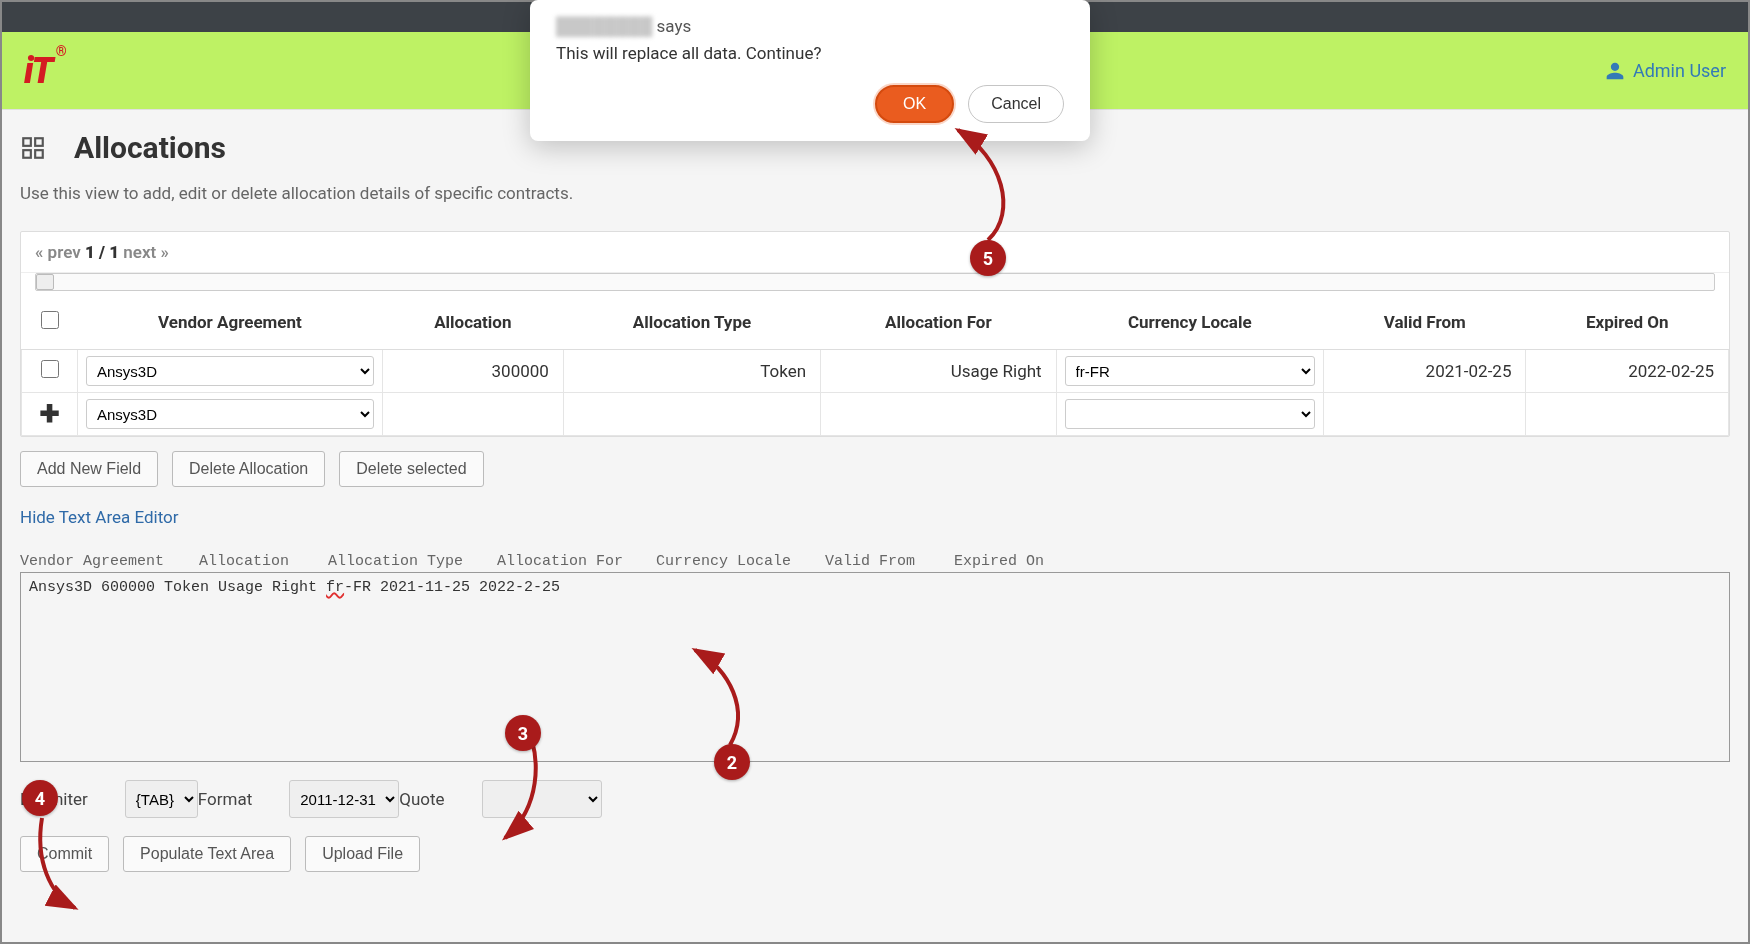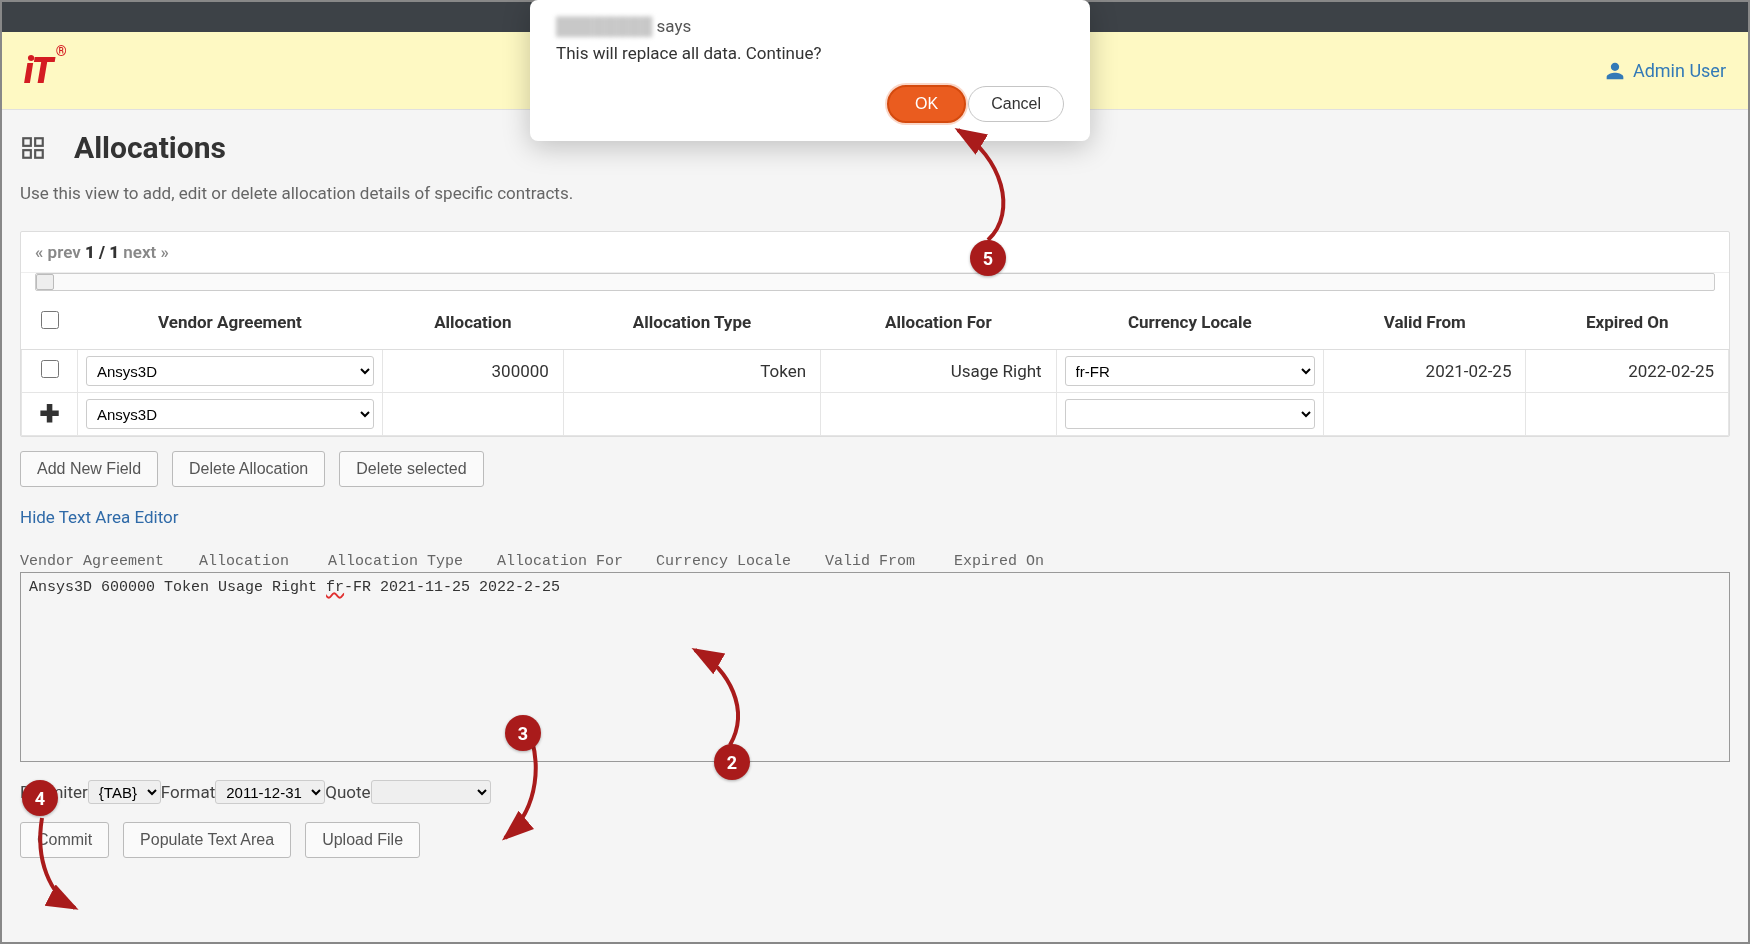--- a/index.html
+++ b/index.html
@@ -11,21 +11,21 @@
     height: 944px;
     position: relative;
     overflow: hidden;
   }
   .top-dark-bar {
     background: #3d4247;
     height: 32px;
     width: 100%;
   }
   .header-bar {
-    background: #fef9c3;
+    background: #bef264;
     height: 78px;
     display: flex;
     align-items: center;
     justify-content: space-between;
     padding: 0 24px;
     border-bottom: 1px solid #e0e0e0;
   }
   .logo {
     font-size: 36px;
     font-weight: 900;
@@ -150,39 +150,39 @@
   }
   .spell-underline { text-decoration: underline wavy #e03030; text-decoration-thickness:2px; }
   .bottom-row {
     margin-top:18px;
     display:flex;
     align-items:center;
     font-size:17px;
     color:#444;
   }
   .bottom-row select {
-    height:24px; border:1px solid #ccc; border-radius:3px; font-size:15px; padding:2px 6px;
+    height:38px; border:1px solid #ccc; border-radius:3px; font-size:15px; padding:2px 6px;margin-left:37px;
   }
   .bottom-row2 { margin-top:18px; display:flex; gap:14px;align-items:center; }
   
   .dialog {
     position:absolute;
     top:0;
     left:530px;
     width:560px;
     background:#fff;
     border-radius:8px;
     box-shadow:0 6px 28px rgba(0,0,0,0.22);
     padding: 16px 26px 18px 26px;
     z-index:100;
   }
   .dialog-says { color:#555; font-size:17px; margin-bottom:6px; }
   .dialog-says .blurred { color:#c8c8c8; filter:blur(2px); }
   .dialog-msg { color:#333; font-size:17px; margin-bottom:22px; }
-  .dialog-btns { display:flex; justify-content:flex-end; gap:2px;align-items:center; }
+  .dialog-btns { display:flex; justify-content:flex-end; gap:14px; }
   .btn-ok {
     background:#ea5c1f;
     border:2px solid #d44a0e;
     color:#fff;
     padding:8px 26px;
     border-radius:24px;
     font-size:16px;
     cursor:pointer;
     box-shadow:0 0 0 2px rgba(234,92,31,0.25);
   }

